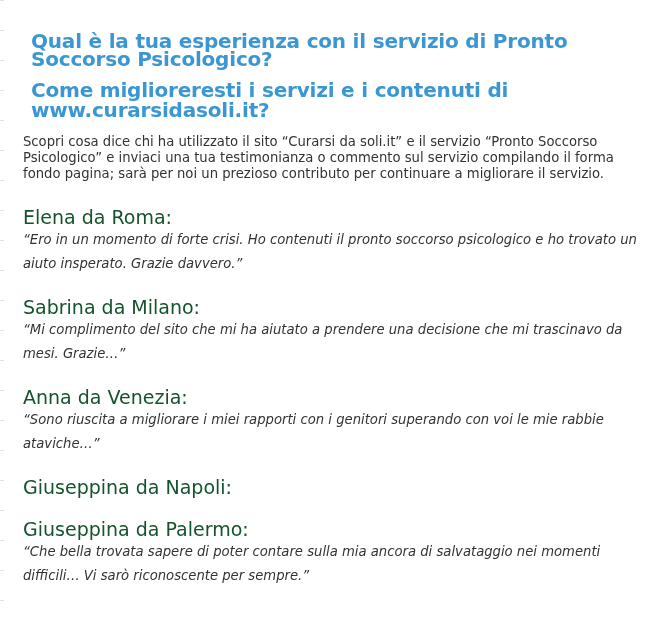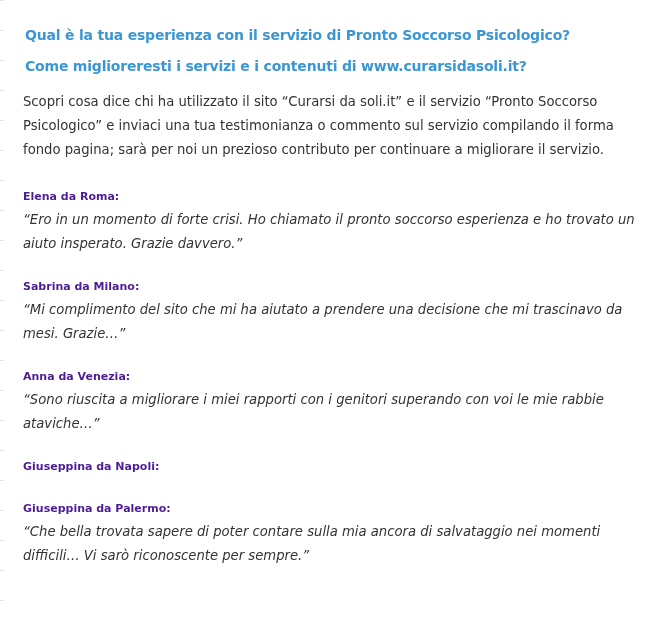--- a/index.html
+++ b/index.html
@@ -23,48 +23,48 @@
     height: 617px;
     background-image: repeating-linear-gradient(to bottom, #e2e2e2 0px, #e2e2e2 1px, transparent 1px, transparent 30px);
   }
   .content {
     position: absolute;
     left: 23px;
     top: 24px;
     width: 630px;
   }
   h2.heading {
-    margin: 2px;
+    margin: 8px;
     color: #3b97d3;
     font-weight: bold;
-    font-size: 14px;
+    font-size: 20px;
     letter-spacing: -0.2px;
     line-height: 18px;
   }
   h2.heading.q1 {
     margin-bottom: 12px;
   }
   h2.heading.q2 {
     line-height: 20px;
     margin-bottom: 14px;
   }
   p.intro {
     margin: 0 0 24px 0;
     font-size: 13.2px;
-    line-height: 24px;
+    line-height: 16px;
     color: #333333;
   }
   .testimonial {
     margin-bottom: 20px;
   }
   .testimonial .name {
-    font-weight: bold;
-    font-size: 11px;
+    font-weight: normal;
+    font-size: 19px;
     line-height: 22px;
-    color: #4c1d95;
+    color: #14532d;
     display: block;
   }
   .testimonial .quote {
     font-style: italic;
     font-size: 13.2px;
     line-height: 24px;
     color: #333333;
     display: block;
     margin: 0;
   }
@@ -74,21 +74,21 @@
 
 <div class="left-rule"></div>
 
 <div class="content">
   <h2 class="heading q1">Qual è la tua esperienza con il servizio di Pronto Soccorso Psicologico?</h2>
   <h2 class="heading q2">Come miglioreresti i servizi e i contenuti di www.curarsidasoli.it?</h2>
   <p class="intro">Scopri cosa dice chi ha utilizzato il sito “Curarsi da soli.it” e il servizio “Pronto Soccorso Psicologico” e inviaci una tua testimonianza o commento sul servizio compilando il forma fondo pagina; sarà per noi un prezioso contributo per continuare a migliorare il servizio.</p>
 
   <div class="testimonial">
     <span class="name">Elena da Roma:</span>
-    <span class="quote">“Ero in un momento di forte crisi. Ho chiamato il pronto soccorso esperienza e ho trovato un aiuto insperato. Grazie davvero.”</span>
+    <span class="quote">“Ero in un momento di forte crisi. Ho contenuti il pronto soccorso psicologico e ho trovato un aiuto insperato. Grazie davvero.”</span>
   </div>
 
   <div class="testimonial">
     <span class="name">Sabrina da Milano:</span>
     <span class="quote">“Mi complimento del sito che mi ha aiutato a prendere una decisione che mi trascinavo da mesi. Grazie…”</span>
   </div>
 
   <div class="testimonial">
     <span class="name">Anna da Venezia:</span>
     <span class="quote">“Sono riuscita a migliorare i miei rapporti con i genitori superando con voi le mie rabbie ataviche…”</span>

